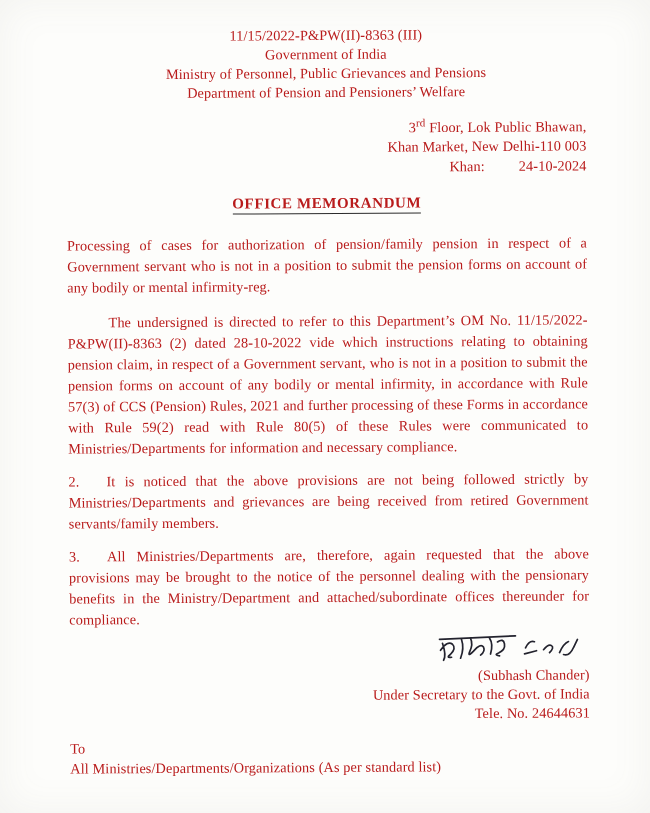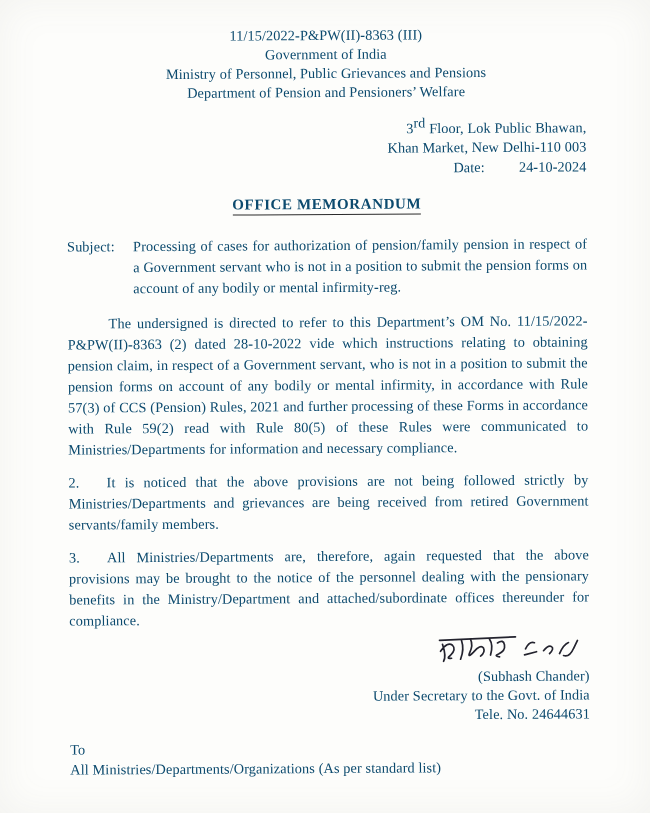--- a/index.html
+++ b/index.html
@@ -9,42 +9,42 @@
     height: 813px;
     background: #e9e9e7;
     font-family: "Liberation Serif", serif;
   }
 
   .page {
     position: relative;
     width: 650px;
     height: 813px;
     background: #fdfdfb;
-    color: #0c4a6e;
+    color: #b91c1c;
     overflow: hidden;
     box-shadow: inset 0 0 40px rgba(120,115,100,0.08);
   }
 
   .doc {
     position: absolute;
     left: 68px;
     top: 26px;
     width: 520px;
     transform: rotate(-0.35deg);
     font-size: 14.3px;
     letter-spacing: 0.1px;
   }
 
   
   .header { text-align: center; line-height: 19px; }
   .header div { white-space: nowrap; }
 
   
   .address { text-align: right; margin-top: 12px; line-height: 19.5px; }
-  .address sup { font-size: 14px; vertical-align: super; }
+  .address sup { font-size: 11px; vertical-align: super; }
   .date-value { margin-left: 34px; }
 
   
   .title-row { text-align: center; margin-top: 18px; }
   .title-text {
     display: inline-block;
     font-weight: bold;
     font-size: 15px;
     letter-spacing: 0.6px;
     border-bottom: 1.6px solid #2b2b2b;
@@ -85,29 +85,28 @@
     <div class="header">
       <div>11/15/2022-P&amp;PW(II)-8363 (III)</div>
       <div>Government of India</div>
       <div>Ministry of Personnel, Public Grievances and Pensions</div>
       <div>Department of Pension and Pensioners’ Welfare</div>
     </div>
 
     <div class="address">
       <div><span>3</span><sup>rd</sup><span> Floor, Lok Public Bhawan,</span></div>
       <div>Khan Market, New Delhi-110 003</div>
-      <div><span>Date:</span><span class="date-value">24-10-2024</span></div>
+      <div><span>Khan:</span><span class="date-value">24-10-2024</span></div>
     </div>
 
     <div class="title-row">
       <span class="title-text">OFFICE MEMORANDUM</span>
     </div>
 
     <div class="subject">
-      <div class="subject-label">Subject:</div>
       <div class="subject-text">Processing of cases for authorization of pension/family pension in respect of a Government servant who is not in a position to submit the pension forms on account of any bodily or mental infirmity-reg.</div>
     </div>
 
     <p class="body-para first">The undersigned is directed to refer to this Department’s OM No. 11/15/2022-P&amp;PW(II)-8363 (2) dated 28-10-2022 vide which instructions relating to obtaining pension claim, in respect of a Government servant, who is not in a position to submit the pension forms on account of any bodily or mental infirmity, in accordance with Rule 57(3) of CCS (Pension) Rules, 2021 and further processing of these Forms in accordance with Rule 59(2) read with Rule 80(5) of these Rules were communicated to Ministries/Departments for information and necessary compliance.</p>
 
     <p class="body-para"><span class="pnum">2.</span><span>It is noticed that the above provisions are not being followed strictly by Ministries/Departments and grievances are being received from retired Government servants/family members.</span></p>
 
     <p class="body-para"><span class="pnum">3.</span><span>All Ministries/Departments are, therefore, again requested that the above provisions may be brought to the notice of the personnel dealing with the pensionary benefits in the Ministry/Department and attached/subordinate offices thereunder for compliance.</span></p>
 
     <div class="sign-block">

